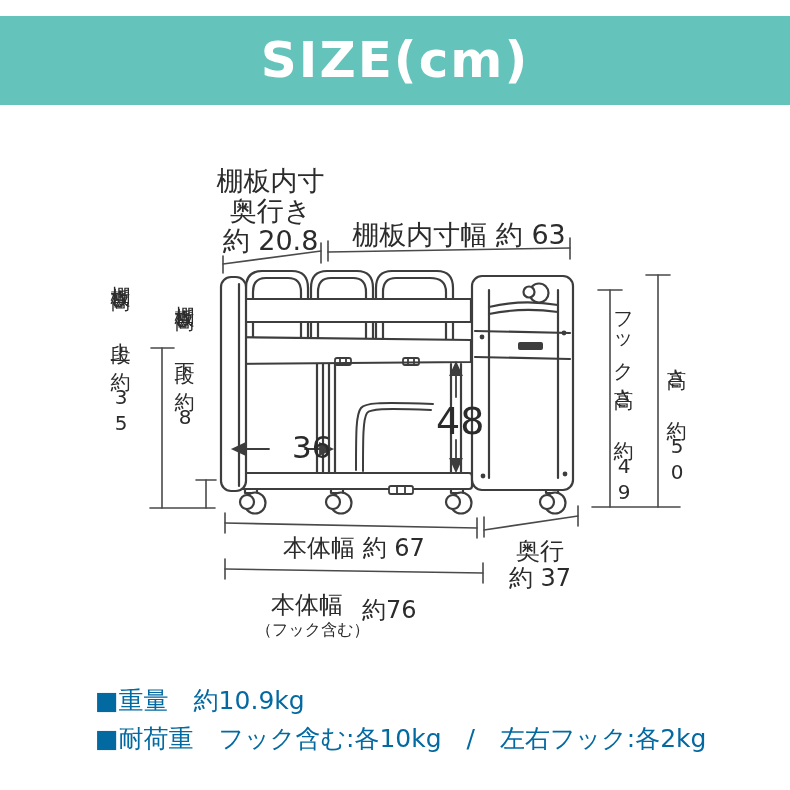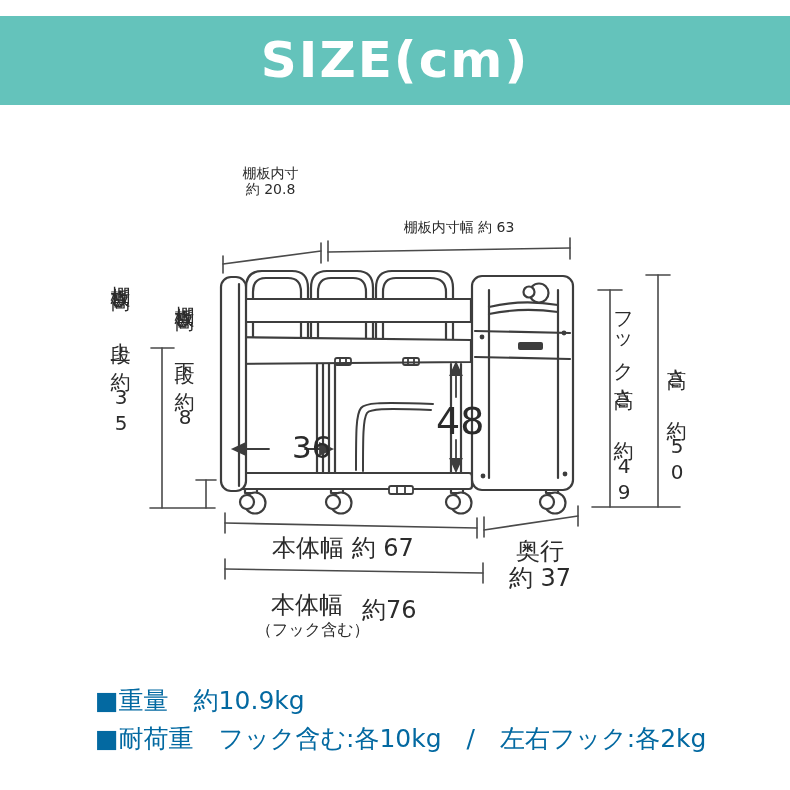--- a/index.html
+++ b/index.html
@@ -9,21 +9,21 @@
   #header{position:absolute;top:16px;left:0;width:790px;height:89px;background:#64c3bb;}
   #header .title{width:100%;height:89px;line-height:89px;text-align:center;color:#ffffff;
         font-size:50px;font-weight:700;letter-spacing:2px;}
   
   #drawing{position:absolute;left:0;top:0;width:790px;height:790px;}
   
   .lbl{position:absolute;color:#2b2b2b;white-space:nowrap;}
   .center{text-align:center;}
   .vtext{writing-mode:vertical-rl;text-orientation:upright;letter-spacing:2px;
          font-size:20px;line-height:1;}
-  .dim-sm{font-size:14px;line-height:1.12;}
+  .dim-sm{font-size:27px;line-height:1.12;}
   .dim-md{font-size:24px;line-height:1.12;}
   .dim-note{font-size:16px;}
   .num36{font-size:31px;}
   .num26{font-size:38px;}
   .spec{font-size:25px;color:#0369a1;}
 </style>
 </head>
 <body>
 
 <div id="page">
@@ -174,38 +174,39 @@
         <path d="M456,375 V397" fill="none"></path>
           <path d="M456,440 V459" fill="none"></path>
         <polygon points="456,363 450.5,375 461.5,375"></polygon>
           <polygon points="456,471 450.5,459 461.5,459"></polygon>
       </g>
     </g>
   </svg>
 
   <div class="lbl dim-sm center" style="left:193px;top:166px;width:155px;">
     <div>棚板内寸</div>
+    <div>奥行き</div>
     <div>約 20.8</div>
   </div>
 
   <div class="lbl dim-sm center" style="left:345px;top:220px;width:228px;">棚板内寸幅 約 63</div>
 
   <div class="lbl vtext" style="left:111px;top:270px;">棚板高さ 上段 約 35</div>
 
   <div class="lbl vtext" style="left:175px;top:290px;">棚板高さ 下段 約 8</div>
 
   <div class="lbl vtext" style="left:614px;top:298px;">フック高さ 約 49</div>
 
   <div class="lbl vtext" style="left:667px;top:353px;">高さ 約 50</div>
 
   <div class="lbl num36" style="left:268px;top:429px;margin-left:24px;">36</div>
 
   <div class="lbl num26" style="left:436px;top:399px;">48</div>
 
-  <div class="lbl dim-md center" style="left:253px;top:535px;width:180px;">本体幅 約 67</div>
+  <div class="lbl dim-md center" style="left:264px;top:535px;width:180px;">本体幅 約 67</div>
 
   <div class="lbl dim-md center" style="left:498px;top:538px;width:84px;">
     <div>奥行</div>
     <div>約 37</div>
   </div>
 
   <div class="lbl dim-md" style="left:271px;top:592px;">本体幅</div>
   <div class="lbl dim-md" style="left:362px;top:597px;">約76</div>
   <div class="lbl dim-note" style="left:256px;top:620px;">（フック含む）</div>
 

